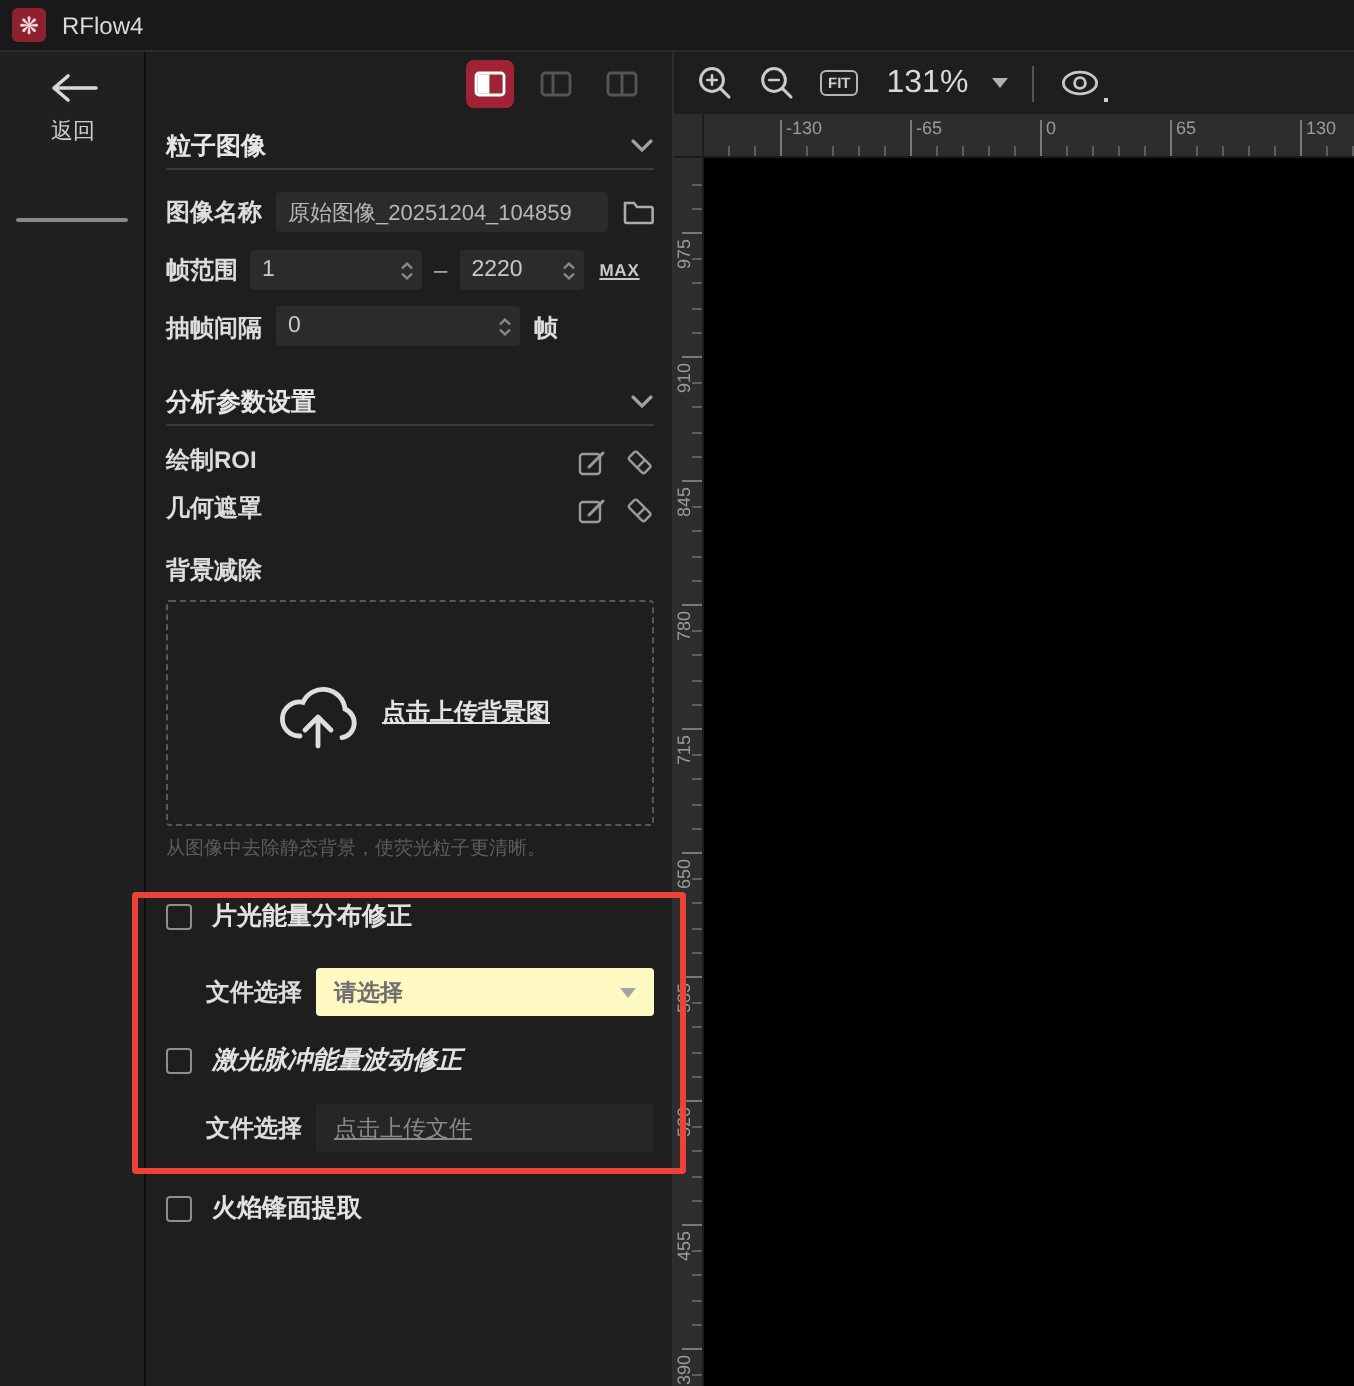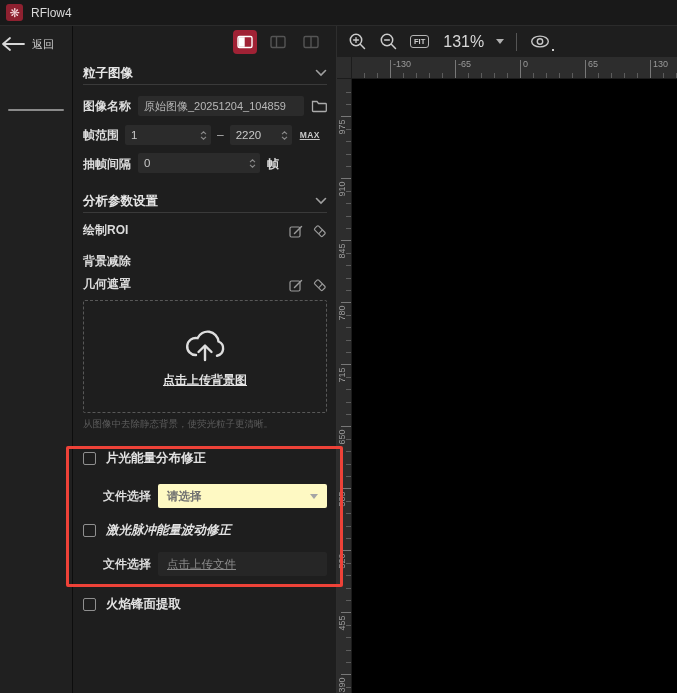--- a/index.html
+++ b/index.html
@@ -12,21 +12,21 @@
     background:#191919; display:flex; align-items:center; gap:8px; padding-left:6px;
     border-bottom:1px solid #2b2b2b; }
   .logo { width:17px; height:17px; border-radius:3px; background:#8e2130;
     display:flex; align-items:center; justify-content:center; color:#f3d6da;
     font-size:12px; line-height:1; }
   .apptitle { color:#d9d9d9; font-size:12px; }
 
   
   .leftnav { position:absolute; left:0; top:26px; width:73px; height:667px;
     background:#202020; border-right:1px solid #0d0d0d; }
-  .back-btn { width:73px; padding-top:10px; display:flex; 
+  .back-btn { width:73px; padding-top:10px; display:flex; flex-direction:column;
     align-items:center; gap:6px; cursor:pointer; }
   .back-label { color:#cfcfcf; font-size:11px; }
   .leftnav-divider { position:absolute; left:8px; top:83px; width:56px; height:2px;
     background:#8a8a8a; border-radius:1px; }
 
   
   .panel { position:absolute; left:74px; top:26px; width:263px; height:667px;
     background:#1e1e1e; border-right:1px solid #2e2e2e; padding:0 9px 0 9px; }
   .panel-toolbar { height:31px; display:flex; align-items:center;
     justify-content:flex-end; gap:9px; padding-right:4px; }
@@ -62,21 +62,21 @@
   .spin3 { width:122px; }
   .unit { color:#dcdcdc; font-size:12px; font-weight:bold; }
 
   .sec-analysis { margin-top:22px; }
   .row-roi { margin-top:9px; height:17px; justify-content:space-between; }
   .row-mask { margin-top:7px; height:17px; justify-content:space-between; }
   .roi-icons { display:flex; gap:10px; align-items:center; }
 
   .bg-label { margin-top:15px; height:15px; }
   .upload-box { margin-top:7px; height:113px; border:1px dashed #585858;
-    border-radius:2px; display:flex; flex-direction:column; align-items:center;
+    border-radius:2px; display:flex; flex-direction:row; align-items:center;
     justify-content:center; gap:8px; cursor:pointer; }
   .upload-text { color:#e3e3e3; font-size:12px; font-weight:bold;
     text-decoration:underline; }
   .hint { margin-top:5px; color:#5c5c5c; font-size:9.5px; white-space:nowrap;
     overflow:hidden; }
 
   .row-check { height:16px; display:flex; align-items:center; gap:10px; cursor:pointer; }
   .chk1 { margin-top:19px; } .chk2 { margin-top:14px;font-style:italic; } .chk3 { margin-top:20px; }
   .checkbox { width:13px; height:13px; border:1px solid #8f8f8f; border-radius:2px;
     background:transparent; flex:none; }
@@ -262,42 +262,42 @@
           <svg width="14" height="14" viewBox="0 0 14 14">
               <g transform="rotate(45 7 7)">
                 <rect x="1.5" y="4.5" width="11" height="5.5" rx="1.2" fill="none" stroke="#9a9a9a" stroke-width="1.2"></rect>
                 <line x1="8" y1="4.5" x2="8" y2="10" stroke="#9a9a9a" stroke-width="1.2"></line>
               </g>
             </svg>
         </span>
       </span>
     </div>
 
-    <div class="frow bg-label">
-      <span class="flabel">背景减除</span>
-    </div>
-
     <div class="frow row-mask">
       <span class="flabel">几何遮罩</span>
       <span class="roi-icons">
         <span class="iconbtn">
           <svg width="14" height="14" viewBox="0 0 14 14">
               <rect x="1" y="3" width="10" height="10" rx="1.5" fill="none" stroke="#9a9a9a" stroke-width="1.2"></rect>
               <path d="M5.5 9.5 L12.5 2.5" stroke="#9a9a9a" stroke-width="1.5" stroke-linecap="round"></path>
             </svg>
         </span>
         <span class="iconbtn">
           <svg width="14" height="14" viewBox="0 0 14 14">
               <g transform="rotate(45 7 7)">
                 <rect x="1.5" y="4.5" width="11" height="5.5" rx="1.2" fill="none" stroke="#9a9a9a" stroke-width="1.2"></rect>
                 <line x1="8" y1="4.5" x2="8" y2="10" stroke="#9a9a9a" stroke-width="1.2"></line>
               </g>
             </svg>
         </span>
       </span>
+    </div>
+
+    <div class="frow bg-label">
+      <span class="flabel">背景减除</span>
     </div>
 
     <div class="upload-box">
       <span>
         <svg width="48" height="40" viewBox="0 0 48 40">
           <path d="M15 31 a8.5 8.5 0 1 1 1.5-16.8 A11 11 0 0 1 37.5 17.5 a7.5 7.5 0 0 1 -1.5 14.3" fill="none" stroke="#dedede" stroke-width="2.4" stroke-linecap="round"></path>
           <path d="M24 36 V22 M17.5 28 l6.5-6.5 6.5 6.5" fill="none" stroke="#dedede" stroke-width="2.4" stroke-linecap="round" stroke-linejoin="round"></path>
         </svg>
       </span>
       <span class="upload-text">点击上传背景图</span>

